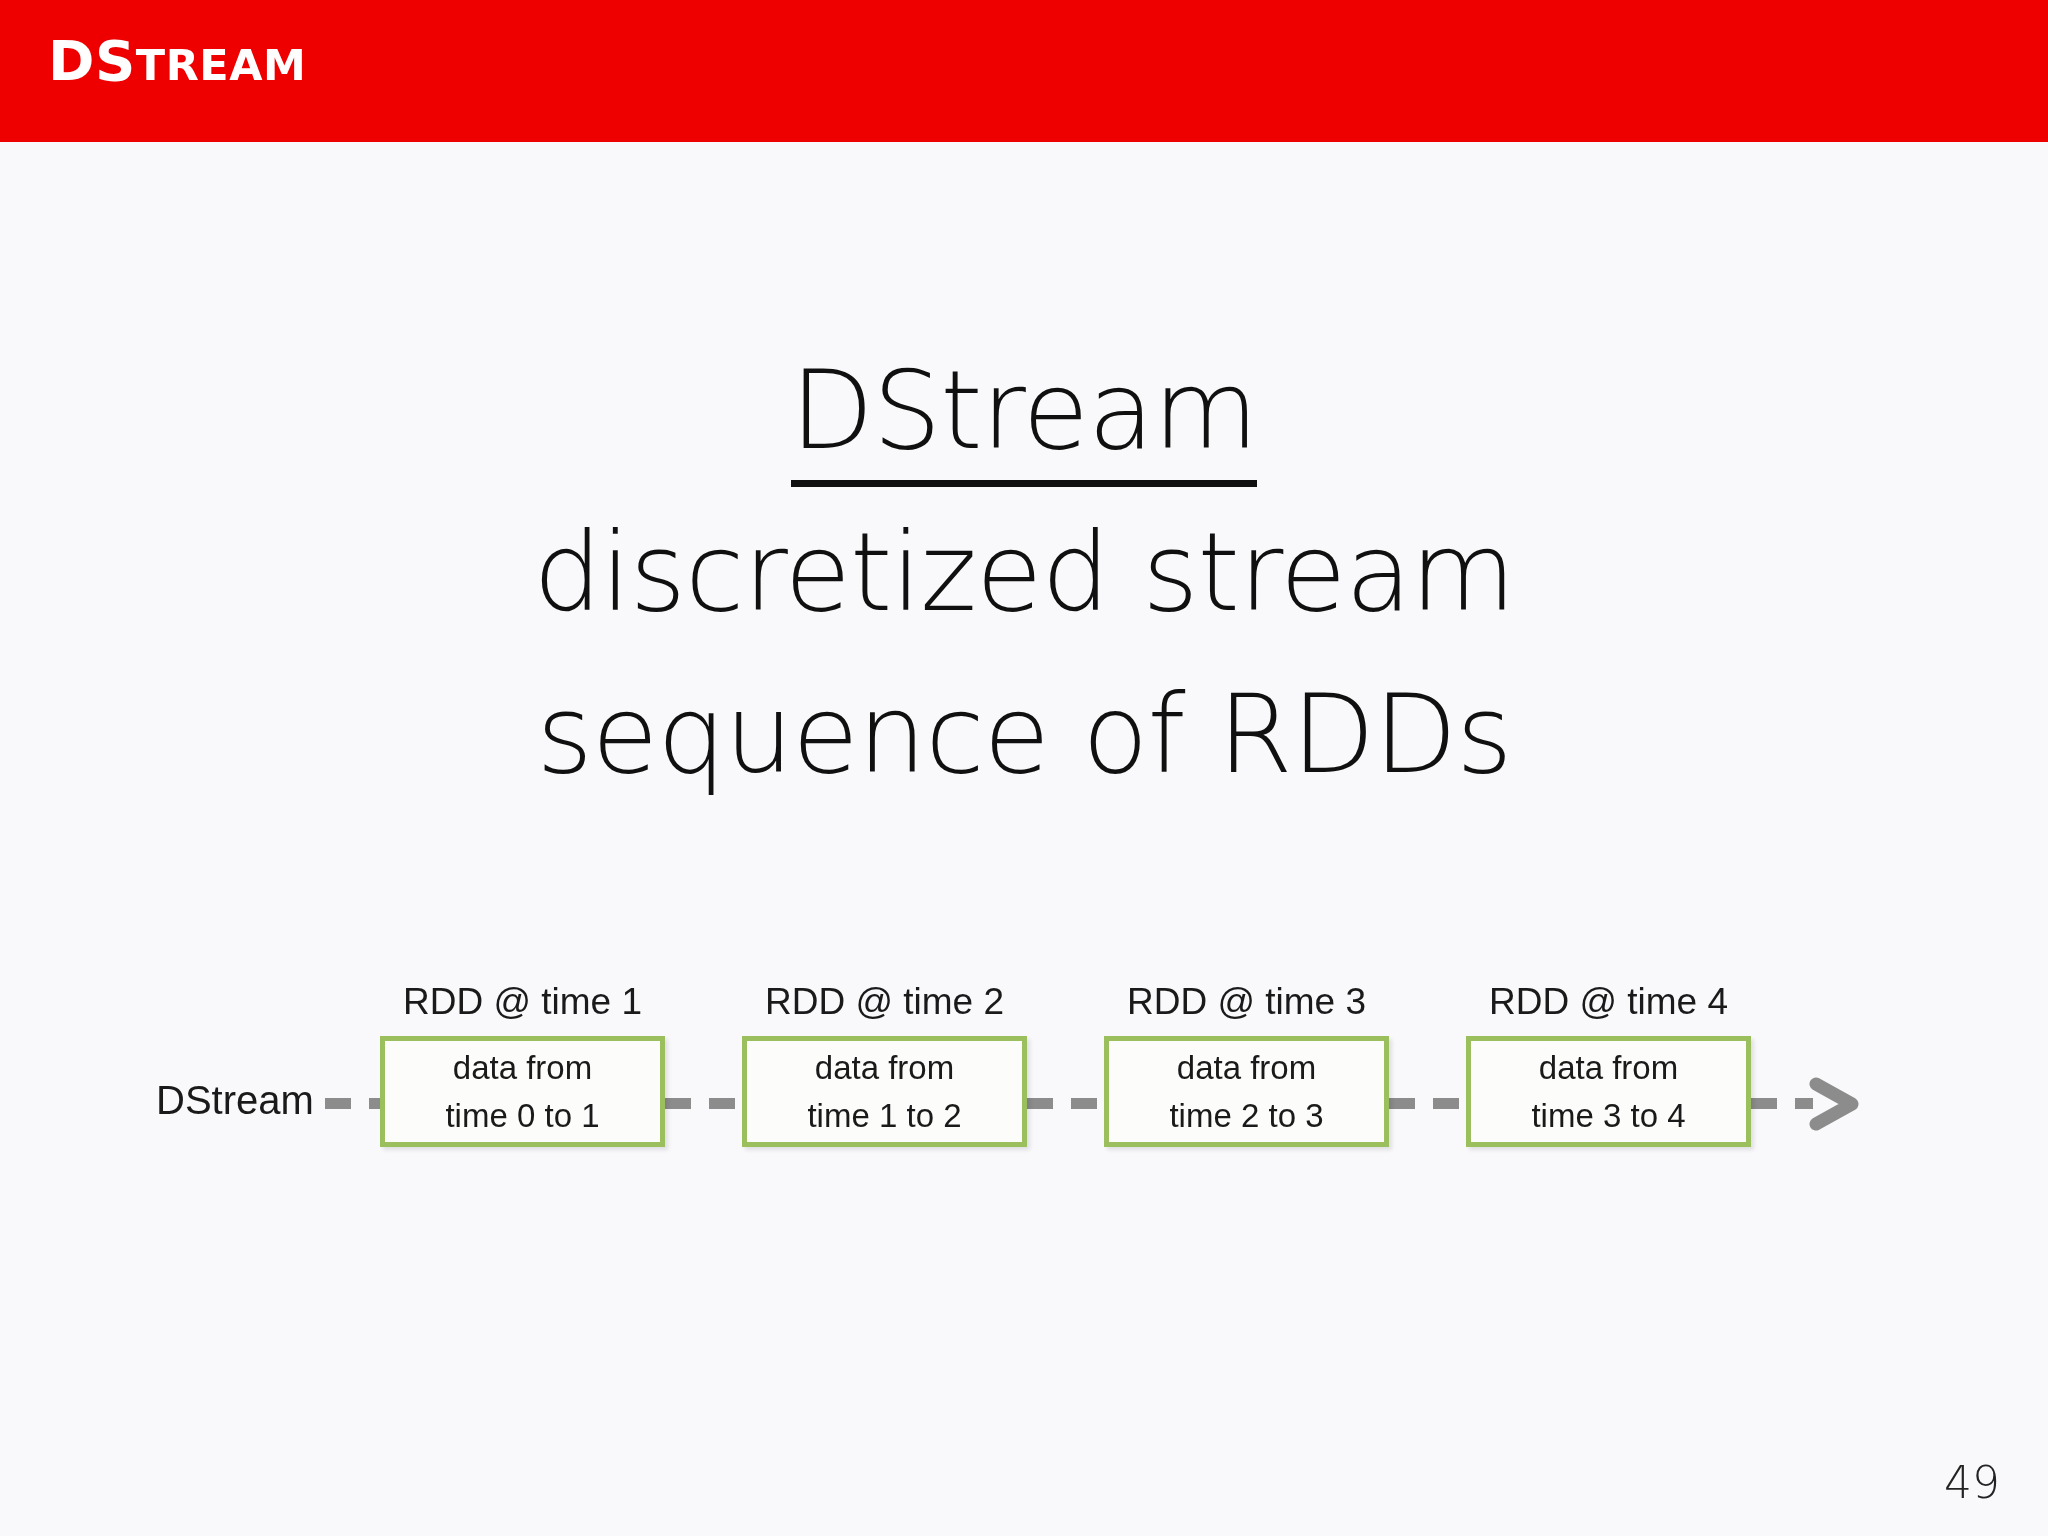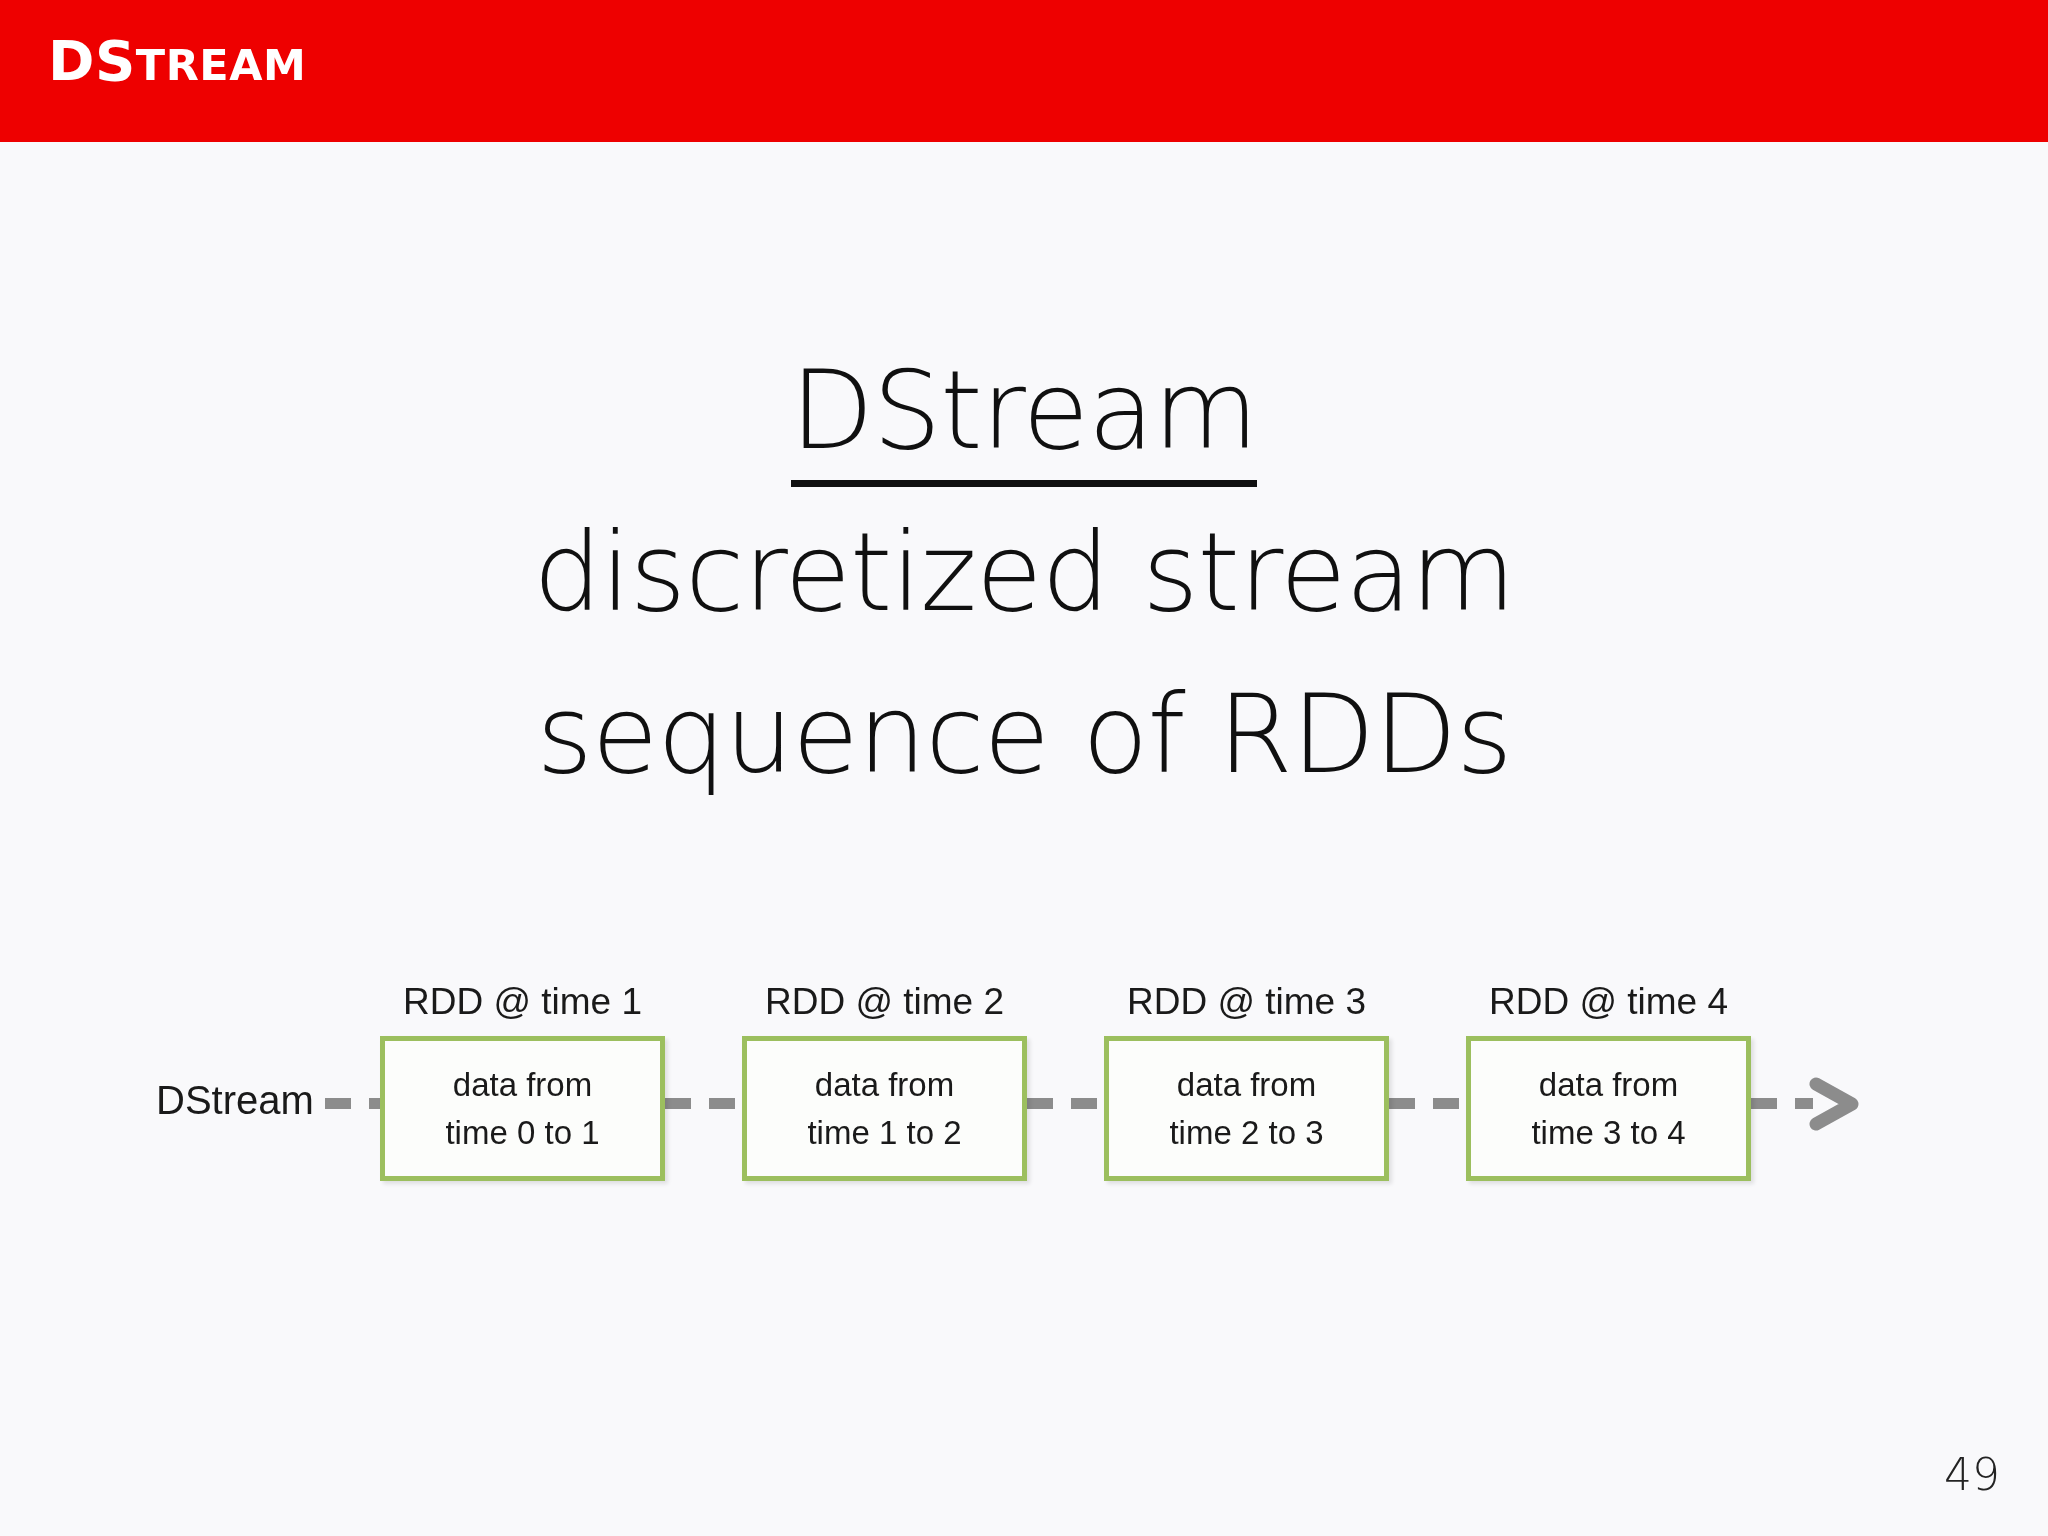--- a/index.html
+++ b/index.html
@@ -113,21 +113,21 @@
     font-family: "Liberation Sans", sans-serif;
     font-size: 37px;
     color: #1a1a1a;
     line-height: 44px;
     white-space: nowrap;
     margin-bottom: 12px;
   }
   .rdd-box {
     box-sizing: border-box;
     width: 285px;
-    height: 145px;
+    height: 111px;
     border: 5px solid #9CBF5E;
     background: #FCFDFB;
     display: flex;
     flex-direction: column;
     align-items: center;
     justify-content: center;
     box-shadow: 3px 3px 4px rgba(0,0,0,0.10);
   }
   .rdd-box-line {
     font-family: "Liberation Sans", sans-serif;
@@ -156,21 +156,21 @@
     left: 1658px;
     top: 96px;
     width: 54px;
     height: 56px;
   }
 
   
   .page-number {
     position: absolute;
     right: 48px;
-    bottom: 36px;
+    bottom: 28px;
     font-family: "DejaVu Sans", sans-serif;
     font-size: 44px;
     color: #232323;
     font-weight: 300;
   }
 </style>
 </head>
 <body>
 
 <div class="slide">

